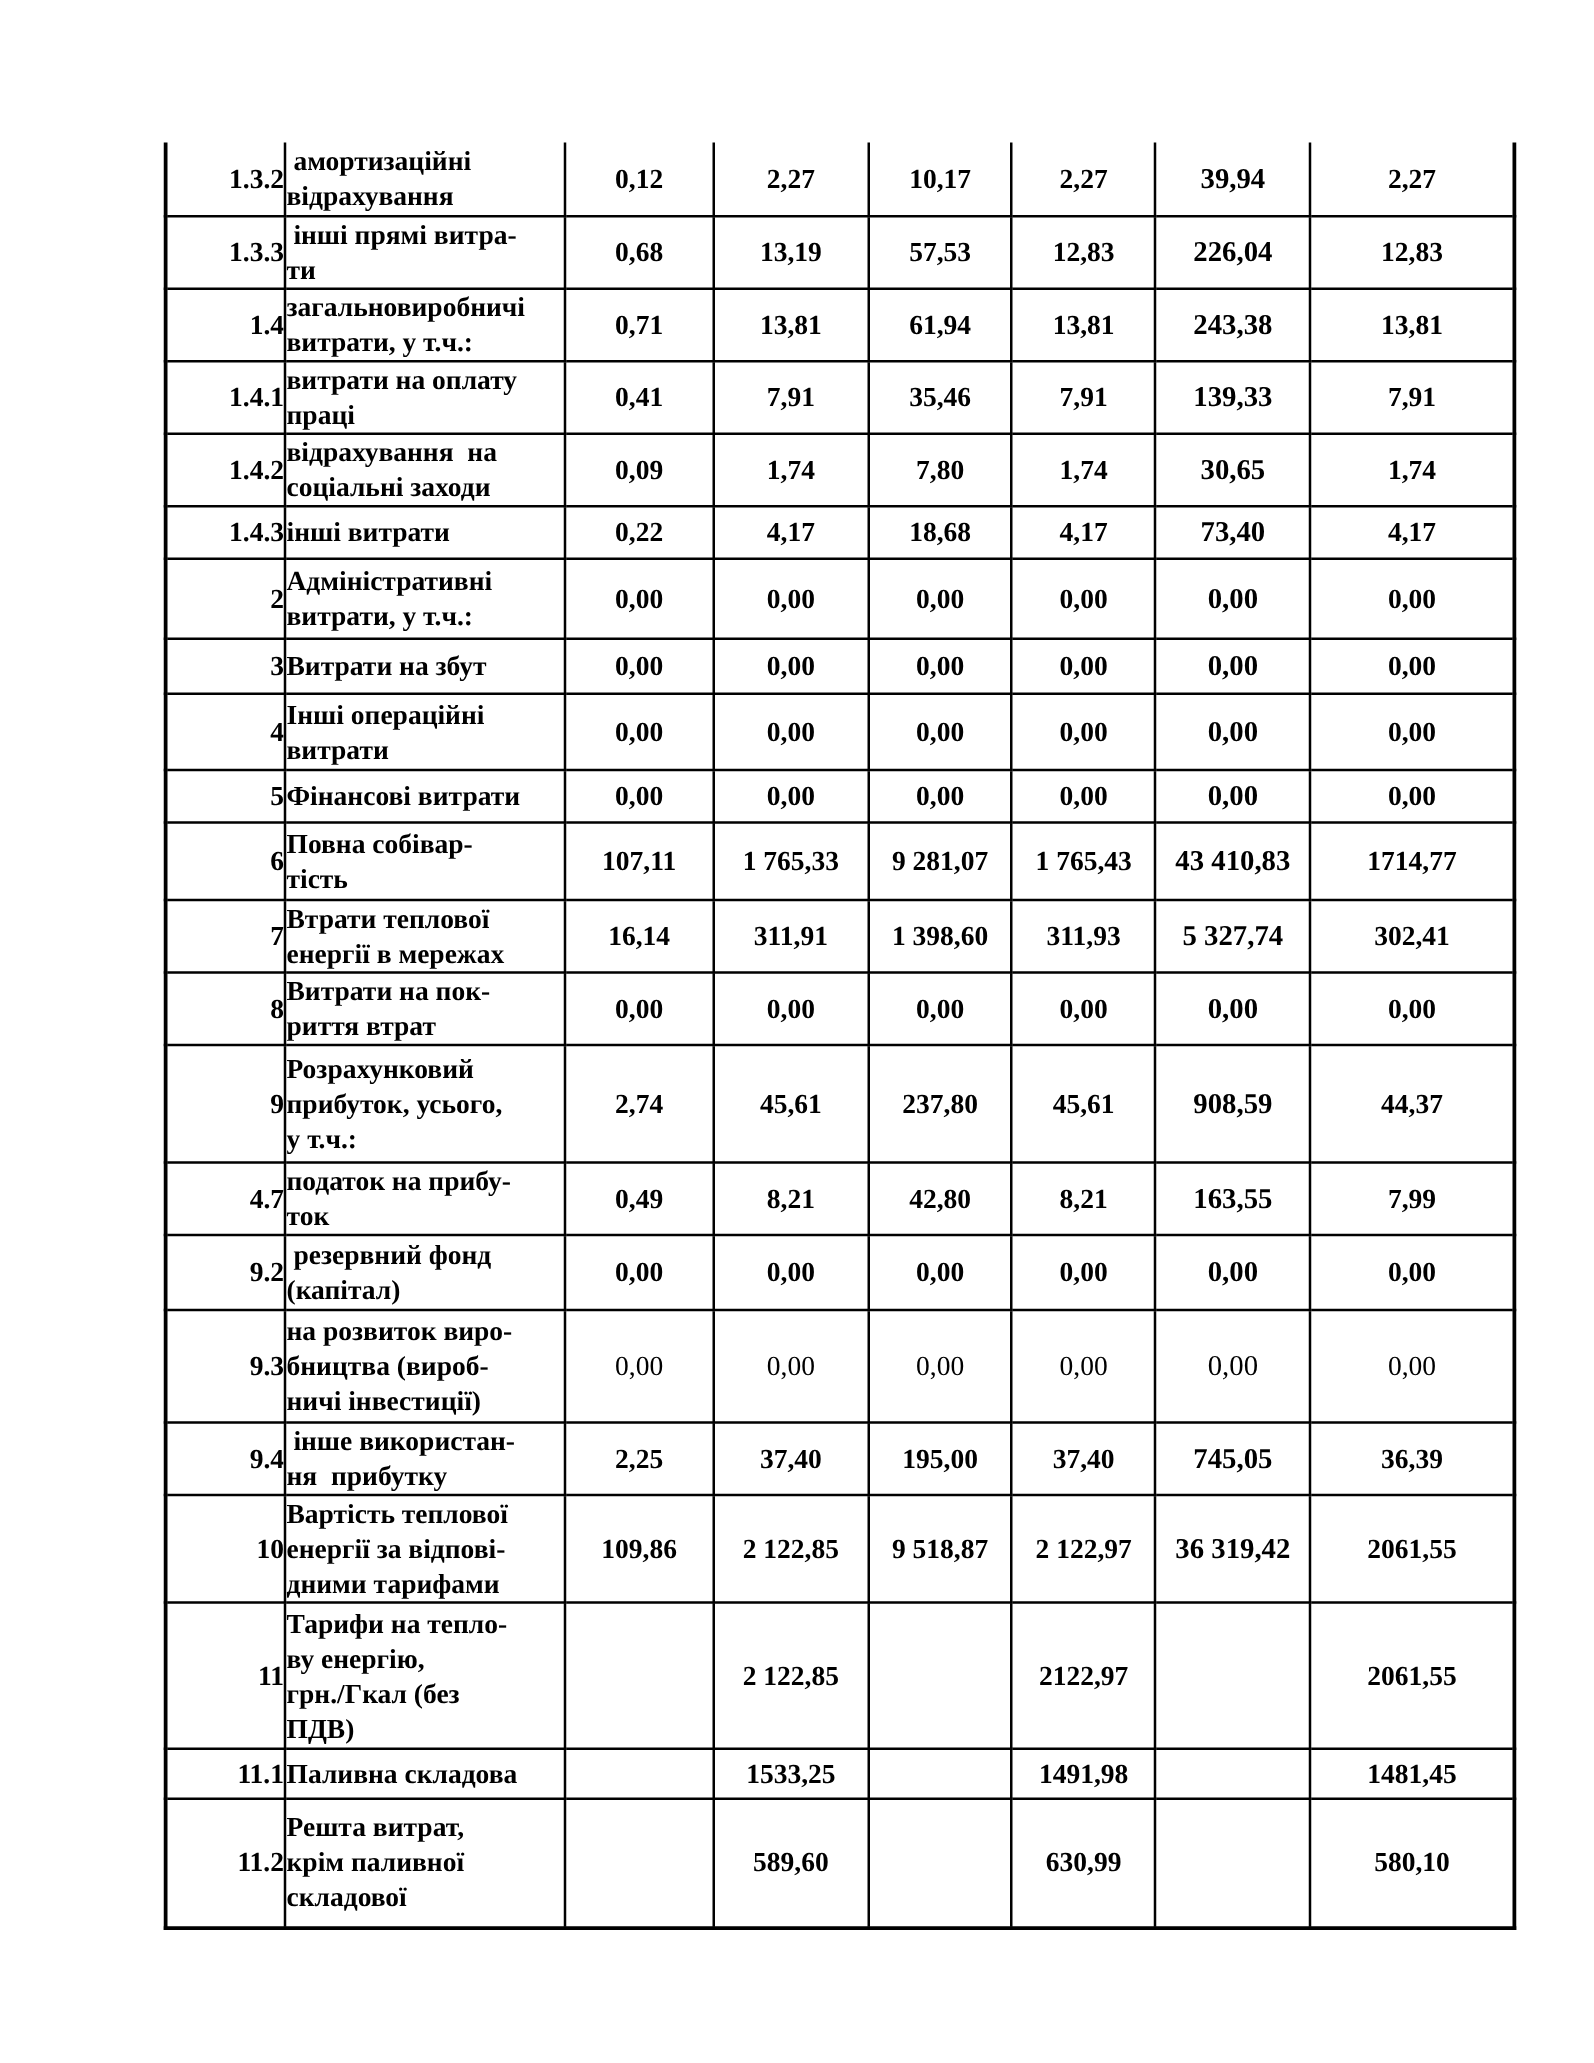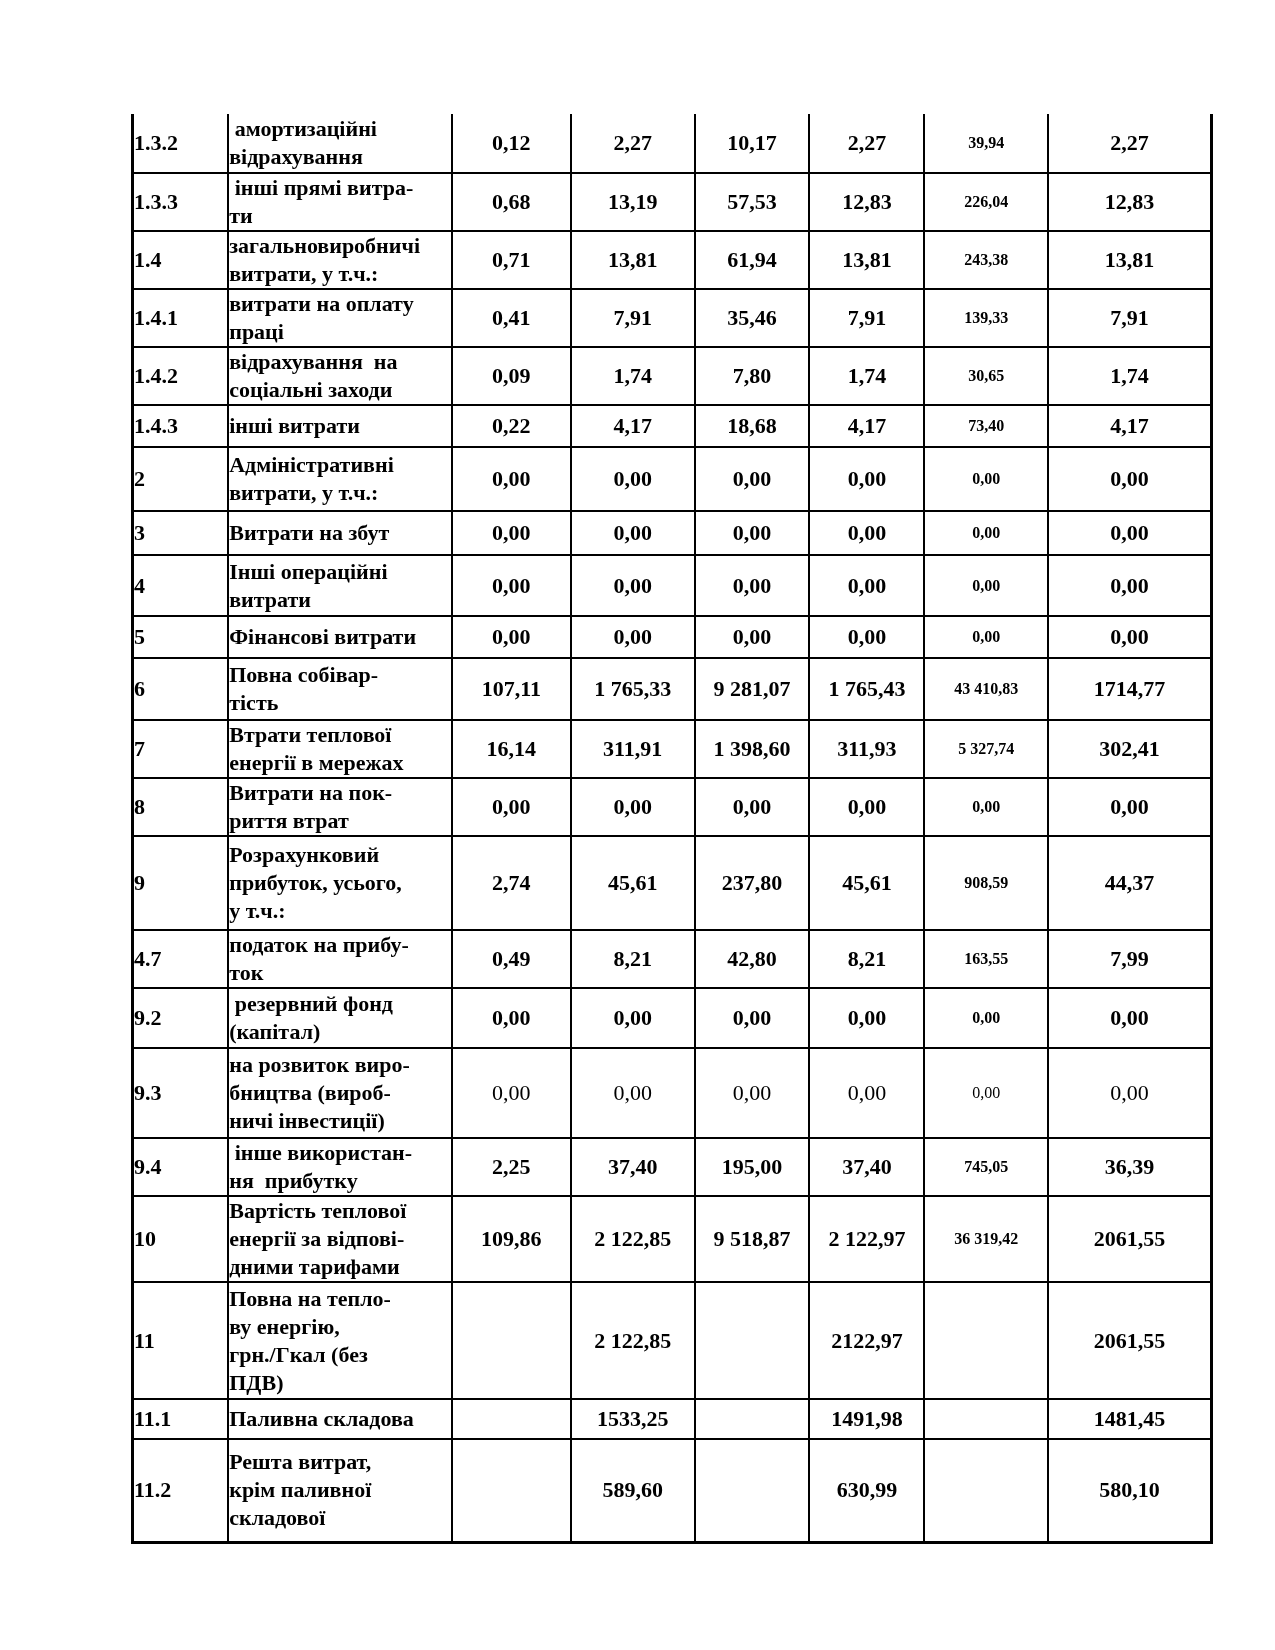--- a/index.html
+++ b/index.html
@@ -24,34 +24,34 @@
   }
   table.tariff td{
     border:2px solid #000;
     padding:0;
     vertical-align:middle;
     overflow:hidden;
     font-weight:700;
   }
   table.tariff tr:first-child td{border-top:none;}
   td.no{
-    text-align:left;
+    text-align:right;
     font-size:22px;
   }
   td.name{
     font-size:22px;
     line-height:28px;
     white-space:pre;
     padding:1px 2px 1px 6px;
   }
   td.val{
     text-align:center;
     font-size:22px;
   }
-  td.v5{font-size:16px;}
+  td.v5{font-size:23px;}
   tr.reg td.val{font-weight:400;}
 </style>
 </head>
 <body>
 
 <div class="page">
   <table class="tariff">
     <colgroup>
       <col style="width:95px">
         <col style="width:222px">
@@ -267,21 +267,21 @@
 дними тарифами</td>
       <td class="val">109,86</td>
       <td class="val">2 122,85</td>
       <td class="val">9 518,87</td>
       <td class="val">2 122,97</td>
       <td class="val v5">36 319,42</td>
       <td class="val">2061,55</td>
     </tr>
     <tr style="height:117px">
       <td class="no">11</td>
-      <td class="name">Повна на тепло-
+      <td class="name">Тарифи на тепло-
 ву енергію,
 грн./Гкал (без
 ПДВ)</td>
       <td class="val"></td>
       <td class="val">2 122,85</td>
       <td class="val"></td>
       <td class="val">2122,97</td>
       <td class="val v5"></td>
       <td class="val">2061,55</td>
     </tr>

